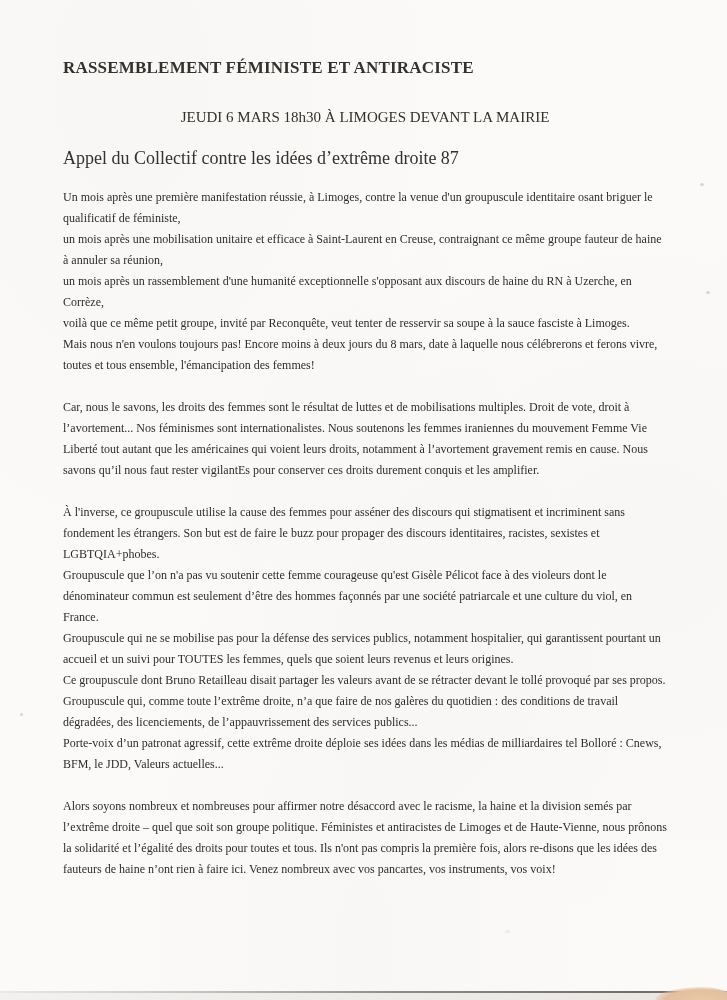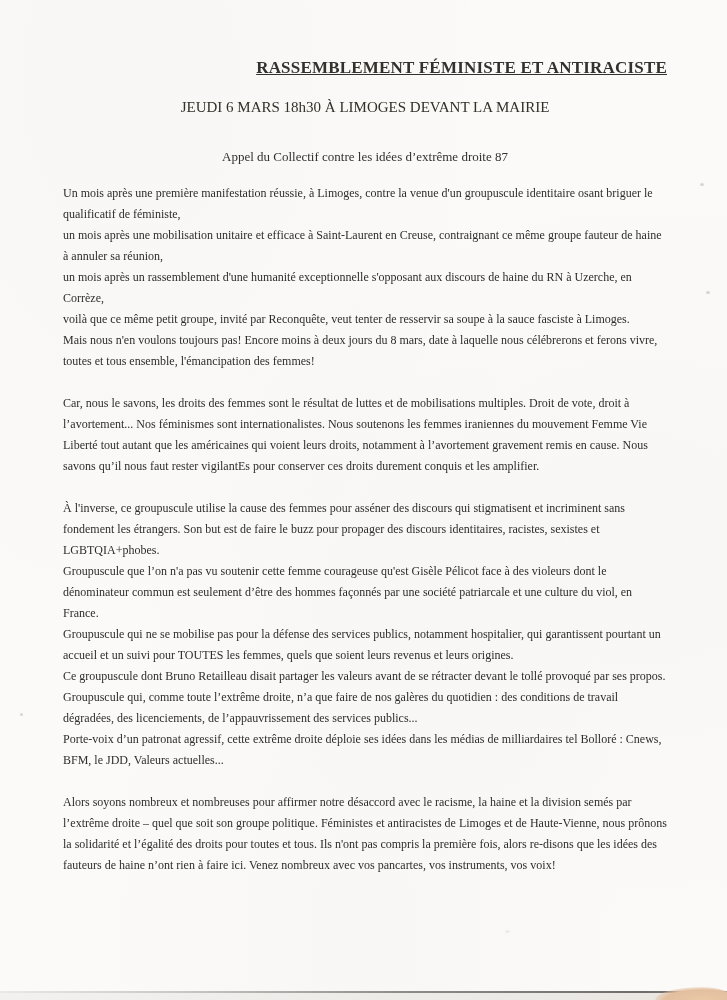--- a/index.html
+++ b/index.html
@@ -25,38 +25,37 @@
     overflow: hidden;
   }
   .content {
     position: absolute;
     top: 0;
     left: 63px;
     width: 604px;
     padding-top: 58px;
   }
   .title {
-    margin: 0 0 21px 0;
-    text-align: right;
+    margin: 0 0 31px 0;
+    text-align: left;
     font-size: 17px;
     font-weight: bold;
     letter-spacing: 0.2px;
     color: #33312d;
-    text-decoration: underline;
   }
   .dateline {
-    margin: 0 0 33px 0;
+    margin: 0 0 22px 0;
     text-align: center;
     font-size: 15px;
     color: #333029;
   }
   .callline {
     margin: 0 0 18px 0;
-    text-align: center;
-    font-size: 13px;
+    text-align: left;
+    font-size: 18px;
     color: #33312d;
   }
   .body-para {
     margin: 0 0 21px 0;
     font-size: 12px;
     line-height: 21px;
     white-space: pre-line;
     text-align: left;
     color: #2f2d2a;
   }

